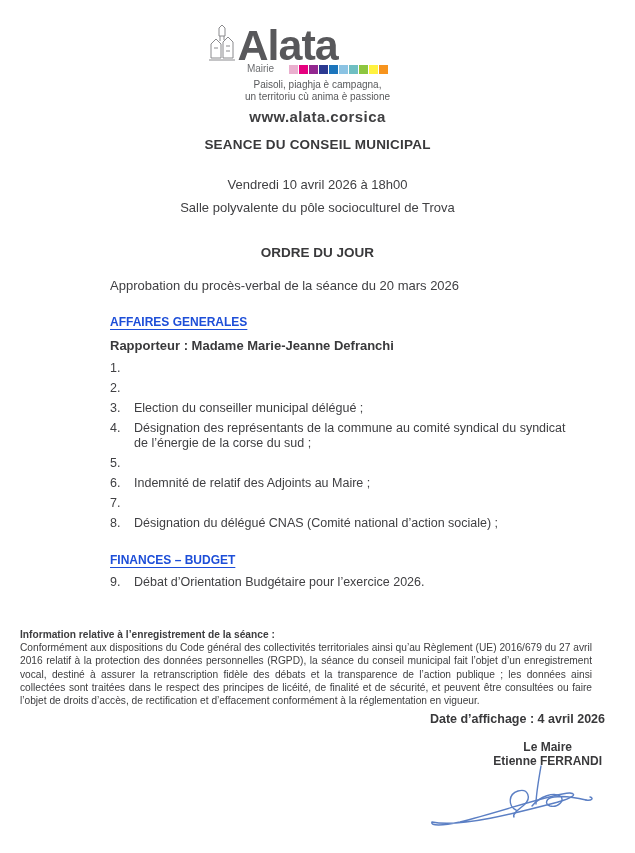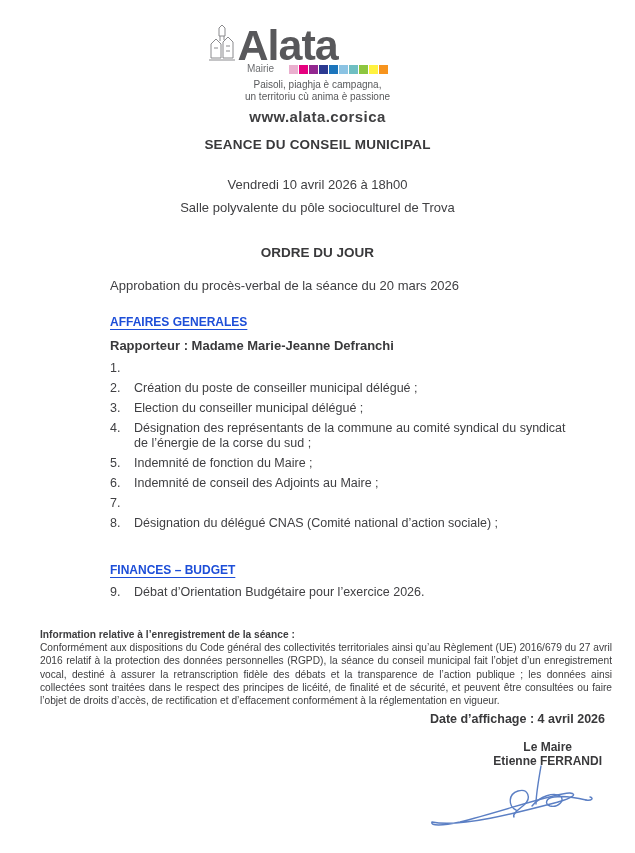--- a/index.html
+++ b/index.html
@@ -46,33 +46,33 @@
     text-align:center; font-weight:bold; font-size:13.5px; color:#39393b;
   }
   .approval {
     position:absolute; top:278px; left:110px; right:55px;
     font-size:13px; color:#404043;
   }
 
   
   .section { position:absolute; left:110px; right:55px; }
   .section-general { top:315px; }
-  .section-finances { top:553px;margin-top:10px; }
+  .section-finances { top:553px; }
   .section-title {
     font-size:12px; font-weight:bold; color:#1d4ed8;
     text-decoration:underline; text-underline-offset:3px;
   }
   .rapporteur { font-size:13px; font-weight:bold; color:#39393b; margin-top:9px; }
   .items { margin-top:8px; }
   .item-row { display:flex; font-size:12.5px; line-height:15px; margin-bottom:5px; color:#404043; }
   .item-num { flex:0 0 24px; }
   .item-text { max-width:438px; }
 
   
-  .notice { position:absolute; top:628px; left:40px; width:572px; color:#3d3d3f; }
+  .notice { position:absolute; top:628px; left:20px; width:572px; color:#3d3d3f; }
   .notice-title { font-size:10.2px; font-weight:bold; line-height:13px; }
   .notice-body { font-size:10.2px; line-height:13.3px; text-align:justify; }
 
   
   .posting-date {
     position:absolute; top:712px; right:30px;
     font-size:12.5px; font-weight:bold; color:#39393b;text-align:right;
   }
   .signatory {
     position:absolute; top:740px; right:33px;
@@ -137,37 +137,35 @@
 
   <div class="section section-general">
     <div class="section-title">AFFAIRES GENERALES</div>
     <div class="rapporteur">Rapporteur : Madame Marie-Jeanne Defranchi</div>
     <div class="items">
       <div class="item-row">
         <span class="item-num">1.</span>
       </div>
       <div class="item-row">
         <span class="item-num">2.</span>
-        <span class="item-text">Création du poste de conseiller municipal délégué ;</span>
       </div>
       <div class="item-row">
         <span class="item-num">3.</span>
         <span class="item-text">Election du conseiller municipal délégué ;</span>
       </div>
       <div class="item-row">
         <span class="item-num">4.</span>
         <span class="item-text">Désignation des représentants de la commune au comité syndical du syndicat de l’énergie de la corse du sud ;</span>
       </div>
       <div class="item-row">
         <span class="item-num">5.</span>
-        <span class="item-text">Indemnité de fonction du Maire ;</span>
       </div>
       <div class="item-row">
         <span class="item-num">6.</span>
-        <span class="item-text">Indemnité de conseil des Adjoints au Maire ;</span>
+        <span class="item-text">Indemnité de relatif des Adjoints au Maire ;</span>
       </div>
       <div class="item-row">
         <span class="item-num">7.</span>
       </div>
       <div class="item-row">
         <span class="item-num">8.</span>
         <span class="item-text">Désignation du délégué CNAS (Comité national d’action sociale) ;</span>
       </div>
     </div>
   </div>

